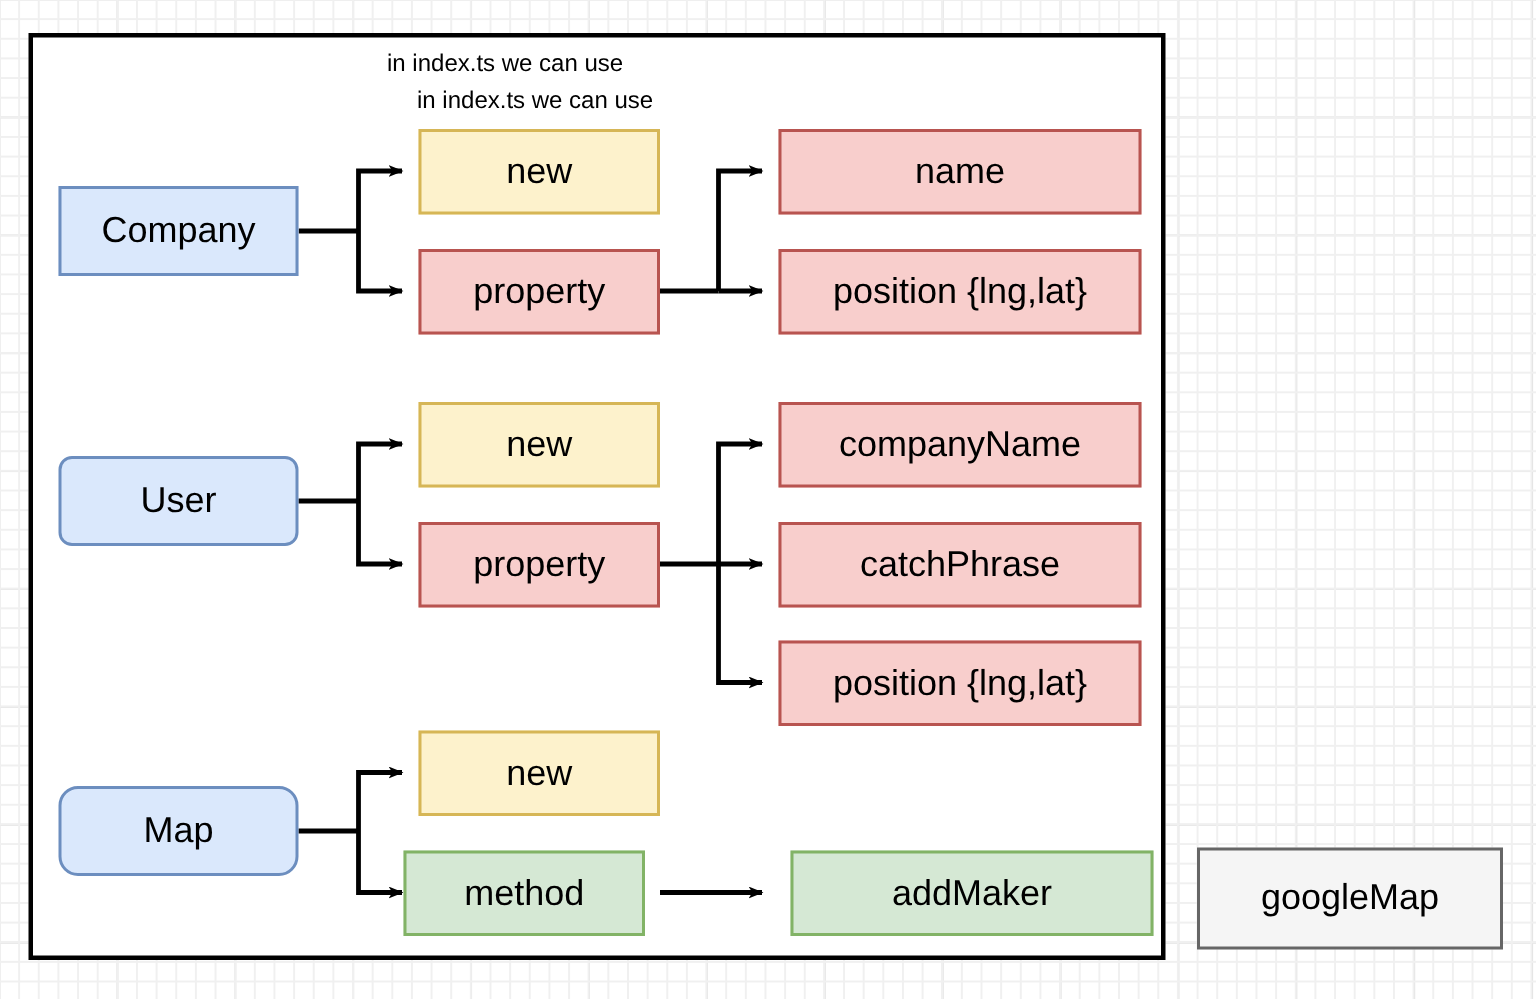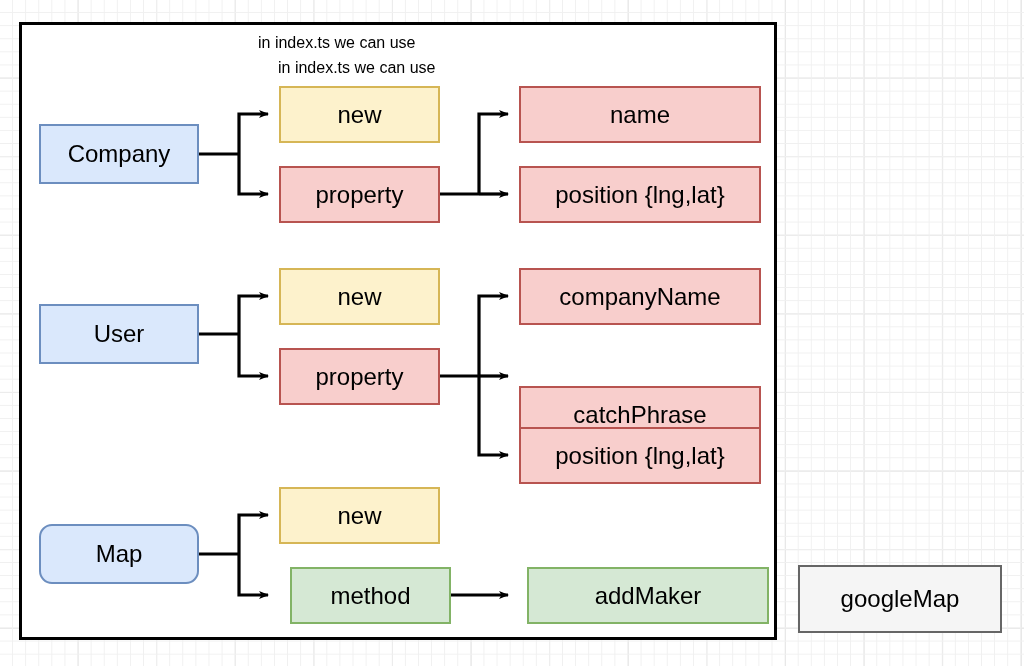--- a/index.html
+++ b/index.html
@@ -120,35 +120,35 @@
   <div class="nbox blue" style="left:39px; top:124px; width:160px; height:60px;">Company</div>
 
   <div class="nbox yellow" style="left:279px; top:86px; width:161px; height:57px;">new</div>
 
   <div class="nbox pink" style="left:279px; top:166px; width:161px; height:57px;">property</div>
 
   <div class="nbox pink" style="left:519px; top:86px; width:242px; height:57px;">name</div>
 
   <div class="nbox pink" style="left:519px; top:166px; width:242px; height:57px;">position {lng,lat}</div>
 
-  <div class="nbox blue" style="left:39px; top:304px; width:160px; height:60px;">User</div>
+  <div class="nbox blue" style="left:39px; top:304px; width:160px; height:60px;border-radius:9px;">User</div>
 
   <div class="nbox yellow" style="left:279px; top:268px; width:161px; height:57px;">new</div>
 
   <div class="nbox pink" style="left:279px; top:348px; width:161px; height:57px;">property</div>
 
   <div class="nbox pink" style="left:519px; top:268px; width:242px; height:57px;">companyName</div>
 
-  <div class="nbox pink" style="left:519px; top:348px; width:242px; height:57px;margin-top:38px;">catchPhrase</div>
+  <div class="nbox pink" style="left:519px; top:348px; width:242px; height:57px;">catchPhrase</div>
 
   <div class="nbox pink" style="left:519px; top:427px; width:242px; height:57px;">position {lng,lat}</div>
 
   <div class="nbox blue" style="left:39px; top:524px; width:160px; height:60px;border-radius:13px;">Map</div>
 
   <div class="nbox yellow" style="left:279px; top:487px; width:161px; height:57px;">new</div>
 
-  <div class="nbox green" style="left:290px; top:567px; width:161px; height:57px;">method</div>
+  <div class="nbox green" style="left:269px; top:567px; width:161px; height:57px;">method</div>
 
   <div class="nbox green" style="left:519px; top:567px; width:242px; height:57px;margin-left:8px;">addMaker</div>
 
   <div class="nbox gray" style="left:798px; top:565px; width:204px; height:68px;">googleMap</div>
 
 </div>
 
 </body></html>

